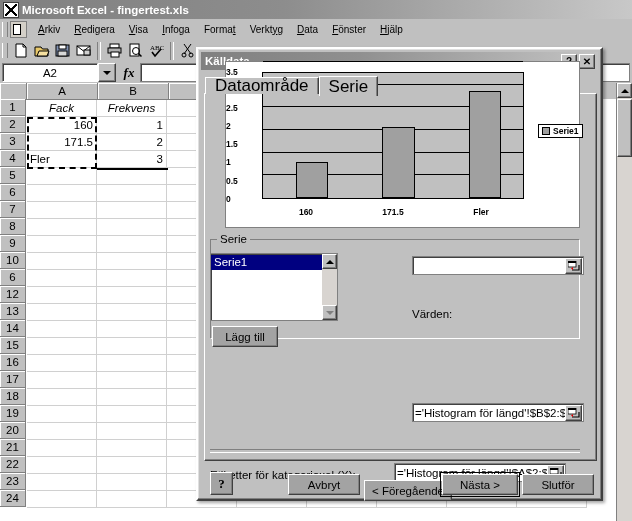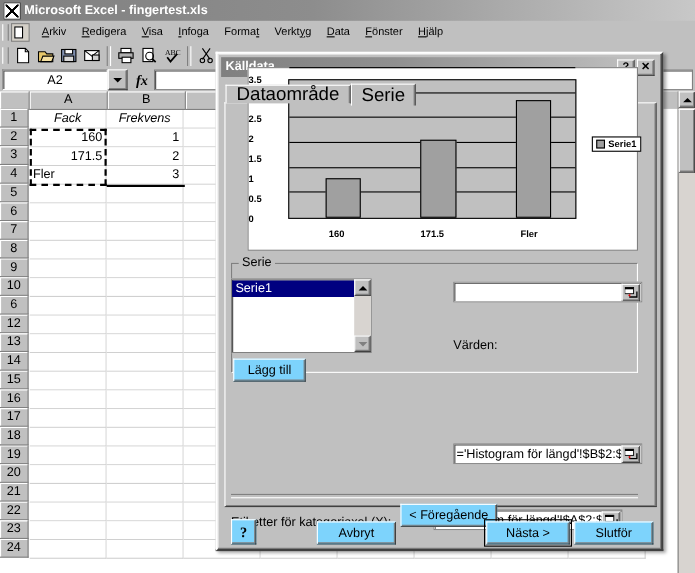--- a/index.html
+++ b/index.html
@@ -405,21 +405,21 @@
     display: flex; align-items: center; justify-content: center;
     box-sizing: border-box;
   }
   .arrow-d-gray {
     width: 0; height: 0;
     border-left: 4px solid transparent; border-right: 4px solid transparent;
     border-top: 4px solid #808080;
   }
 
   .btn {
-    background: #7dd3fc;
+    background: #a3a3a3;
     border: 1px solid #ffffff; border-right-color: #404040; border-bottom-color: #404040;
     box-shadow: inset -1px -1px 0 #808080;
     display: flex; align-items: center; justify-content: center;
     font-size: 11.5px; box-sizing: border-box;
     cursor: default; white-space: nowrap;
   }
   #btn-add   { position: absolute; left: 14px;  top: 277px; width: 66px; height: 21px; }
   #btn-del   { position: absolute; left: 88px;  top: 277px; width: 66px; height: 21px; }
 
   .fld-label {
@@ -455,21 +455,21 @@
 
   .sep-line {
     position: absolute; height: 2px;
     border-top: 1px solid #808080; border-bottom: 1px solid #ffffff;
   }
 
   
   #btn-help  { position: absolute; left: 12px;  top: 423px; width: 23px; height: 23px;
                font-weight: bold; font-family: "Liberation Serif", serif; font-size: 13px; }
   #btn-cancel{ position: absolute; left: 90px;  top: 425px; width: 72px; height: 21px; }
-  #btn-prev  { position: absolute; left: 166px; top: 409px; width: 88px; height: 21px; }
+  #btn-prev  { position: absolute; left: 166px; top: 431px; width: 88px; height: 21px; }
   #btn-next  { position: absolute; left: 244px; top: 425px; width: 76px; height: 21px; }
   #btn-finish{ position: absolute; left: 324px; top: 425px; width: 72px; height: 21px; }
   .btn.default {
     outline: 1px solid #000;
     outline-offset: 1px;
   }
 </style>
 </head>
 <body>
 

